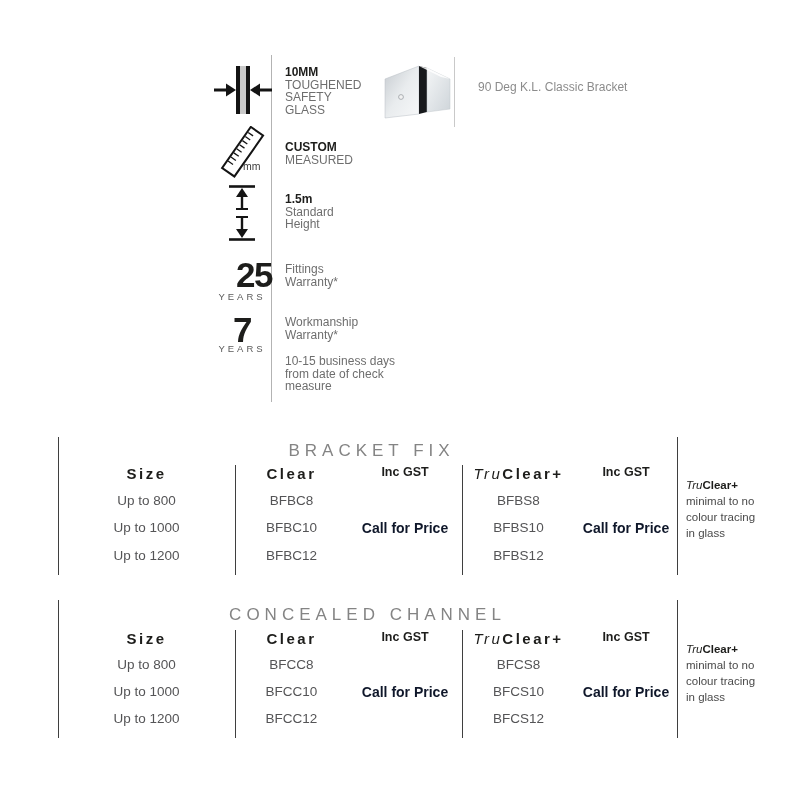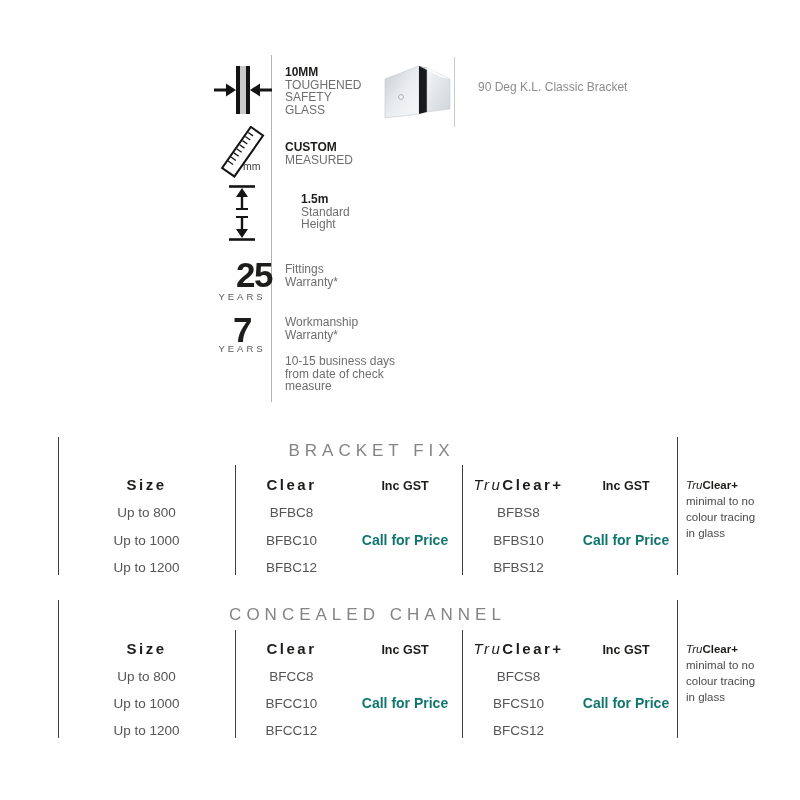--- a/index.html
+++ b/index.html
@@ -18,27 +18,27 @@
   .years{position:absolute;width:64px;text-align:center;font-size:9.5px;
          letter-spacing:3px;color:#5a5a5a;}
   .leadtime{position:absolute;width:64px;text-align:center;font-size:20px;
             line-height:20px;color:#58585a;letter-spacing:0.5px;}
   .mm-unit{position:absolute;font-size:10.5px;color:#3c3c3c;}
   
   .ptable{position:absolute;left:58px;width:619px;display:flex;flex-direction:column;}
   .vline{position:absolute;width:1px;background:#3f3f3f;}
   .ttitle{flex:0 0 auto;text-align:center;font-size:17px;letter-spacing:5px;
           color:#848484;display:flex;align-items:center;justify-content:center;}
-  .trow{flex:1 1 0;display:flex;align-items:flex-end;}
+  .trow{flex:1 1 0;display:flex;align-items:flex-start;}
   .cell{display:block;text-align:center;white-space:nowrap;}
   .c0{width:177px;} .c1{width:113px;} .c2{width:114px;} .c3{width:113px;} .c4{width:102px;}
   .hbig{font-weight:bold;font-size:15px;letter-spacing:2.5px;color:#1d1d1b;}
   .hsm{font-weight:bold;font-size:12.5px;color:#1d1d1b;}
   .val{font-size:13.5px;color:#545456;}
-  .price{font-weight:bold;font-size:14px;color:#0f766e;}
+  .price{font-weight:bold;font-size:14px;color:#0f172a;}
   .tru{font-style:italic;font-weight:normal;}
   .hbig .tru{letter-spacing:2.5px;}
   
   .noteblock{position:absolute;left:677px;width:100px;}
   .noteblock .nline{position:absolute;left:0;top:0;bottom:0;width:1px;background:#3f3f3f;}
   .notetext{position:absolute;left:9px;font-size:11.5px;line-height:16px;color:#4a4a4a;}
   .notetext .brand{color:#1d1d1b;}
   .notetext b{color:#1d1d1b;}
   svg{display:block;}
 </style>
@@ -116,21 +116,21 @@
       <line x1="3" y1="2.5" x2="29" y2="2.5" stroke="#141414" stroke-width="2.6"></line>
       <line x1="3" y1="55.5" x2="29" y2="55.5" stroke="#141414" stroke-width="2.6"></line>
       <line x1="16" y1="10" x2="16" y2="25" stroke="#141414" stroke-width="2.4"></line>
       <polygon points="10,13 22,13 16,4" fill="#141414"></polygon>
       <line x1="10" y1="25" x2="22" y2="25" stroke="#141414" stroke-width="2"></line>
       <line x1="16" y1="33" x2="16" y2="48" stroke="#141414" stroke-width="2.4"></line>
       <polygon points="10,45 22,45 16,54" fill="#141414"></polygon>
       <line x1="10" y1="33" x2="22" y2="33" stroke="#141414" stroke-width="2"></line>
     </svg>
   </div>
-  <div class="spec-label" style="left:285px;top:193px;margin-left:16px;">
+  <div class="spec-label" style="left:285px;top:193px;">
     <div class="b">1.5m</div>
     <div>Standard</div>
     <div>Height</div>
   </div>
 
   <div class="bignum" style="left:222px;top:258px;">25</div>
   <div class="years" style="left:210px;top:291px;">YEARS</div>
   <div class="spec-label" style="left:285px;top:263px;">
     <div>Fittings</div>
     <div>Warranty*</div>

